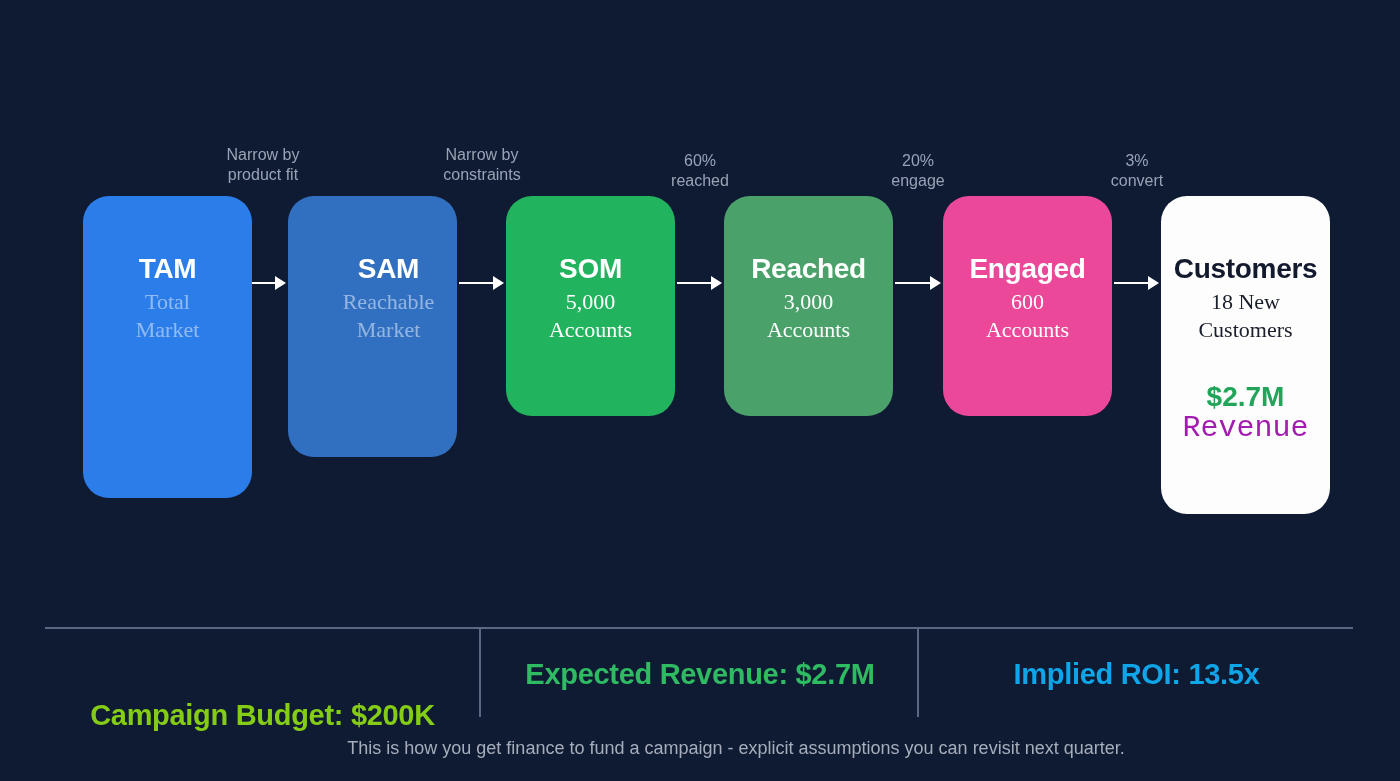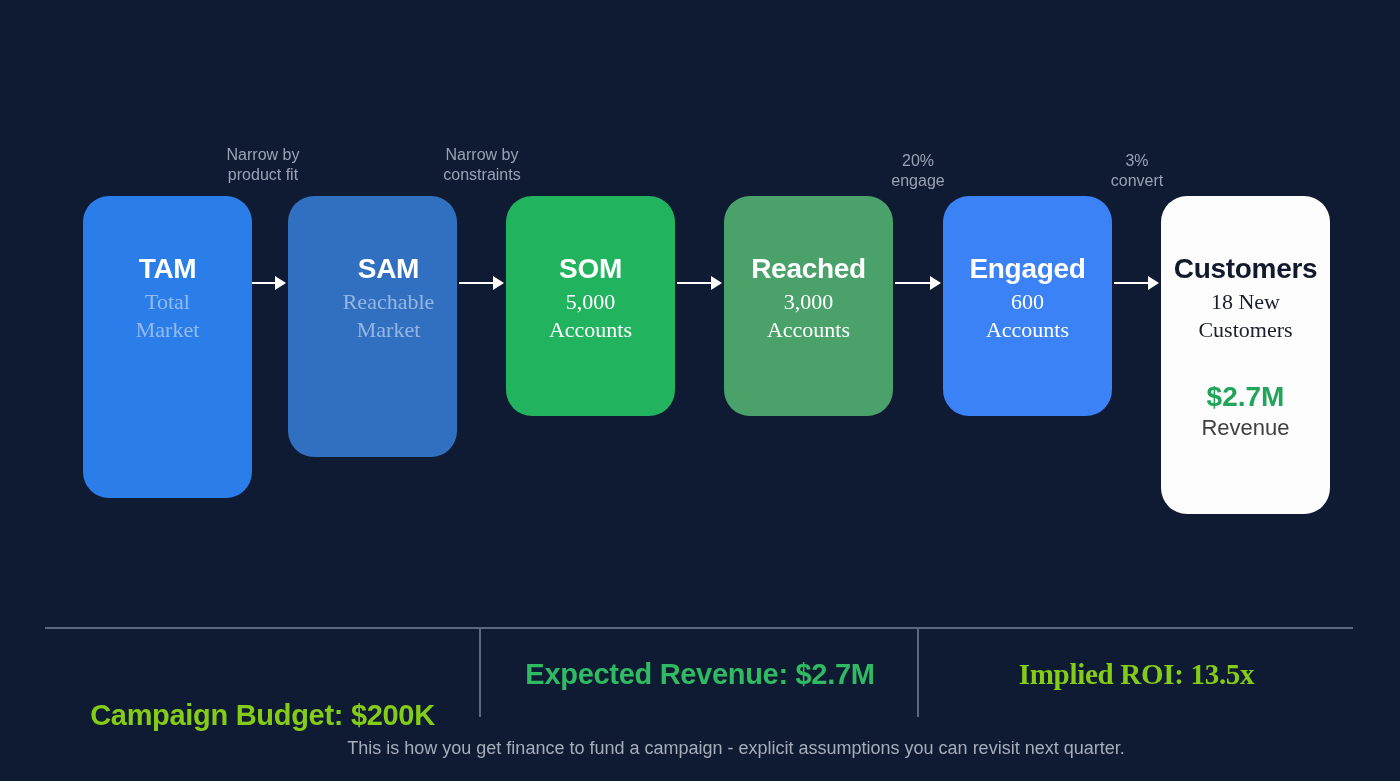--- a/index.html
+++ b/index.html
@@ -17,63 +17,67 @@
     display:flex; flex-direction:column; align-items:center;
     text-align:center; box-sizing:border-box; padding-top:56px;
   }
   .box .title { font-weight:bold; font-size:28px; line-height:34px; letter-spacing:-0.3px; }
   .box .sub { font-size:22px; line-height:28px; margin-top:2px;font-family:Liberation Serif, serif; }
   .b-tam { left:83px; height:302px; background:#2b7de9; }
   .b-tam .sub, .b-sam .sub { color:rgba(210,225,245,0.62); }
   .b-sam { left:288px; height:261px; background:#3170c0;padding-left:32px; }
   .b-som { left:506px; height:220px; background:#22b35e; }
   .b-reached { left:724px; height:220px; background:#4aa26a; }
-  .b-engaged { left:943px; height:220px; background:#3b82f6; }
+  .b-engaged { left:943px; height:220px; background:#ec4899; }
   .b-customers { left:1161px; height:318px; background:#fdfdfd; color:#131a2e; }
   .b-customers .title { color:#131a2e; }
   .b-customers .sub { color:#1b1f2c; }
   .b-customers .rev { font-weight:bold; font-size:28px; line-height:34px; color:#22a55a; margin-top:36px; }
-  .b-customers .revlabel { font-size:22px; line-height:28px; color:#404040; }
+  .b-customers .revlabel { font-size:30px; line-height:28px; color:#a21caf;font-family:Liberation Mono, monospace; }
 
   .arrow { position:absolute; top:282px; height:2px; background:#ffffff; }
   .arrow::after {
     content:""; position:absolute; right:-2px; top:-6px;
     border-left:11px solid #fff; border-top:7px solid transparent; border-bottom:7px solid transparent;
   }
   .step-label {
     position:absolute; width:140px; text-align:center;
     font-size:16px; line-height:20px; color:#9aa3b5;
   }
 
   .hline { position:absolute; left:45px; width:1308px; top:627px; height:2px; background:#5b6780; }
   .vline { position:absolute; top:629px; width:2px; height:88px; background:#5b6780; }
   .metric {
     position:absolute; top:654px; height:40px; line-height:40px;
     font-weight:bold; font-size:29px; text-align:center; letter-spacing:-0.3px;
   }
   .m-budget { left:45px; width:435px; color:#84cc16;margin-top:41px; }
   .m-revenue { left:482px; width:436px; color:#2ebb62; }
-  .m-roi { left:920px; width:433px; color:#84cc16;font-family:Liberation Serif, serif; }
+  .m-roi { left:920px; width:433px; color:#0ea5e9; }
   .footer {
     position:absolute; left:0; width:1400px; top:737px; text-align:center;
     font-size:18px; line-height:22px; color:#a6adbb;margin-left:36px;
   }
 </style>
 </head>
 <body>
 
 <div class="stage">
 
   <div class="step-label" style="left:193px; top:145px;">
     <div>Narrow by</div>
     <div>product fit</div>
   </div>
   <div class="step-label" style="left:412px; top:145px;">
     <div>Narrow by</div>
     <div>constraints</div>
+  </div>
+  <div class="step-label" style="left:630px; top:151px;">
+    <div>60%</div>
+    <div>reached</div>
   </div>
   <div class="step-label" style="left:848px; top:151px;">
     <div>20%</div>
     <div>engage</div>
   </div>
   <div class="step-label" style="left:1067px; top:151px;">
     <div>3%</div>
     <div>convert</div>
   </div>
 

